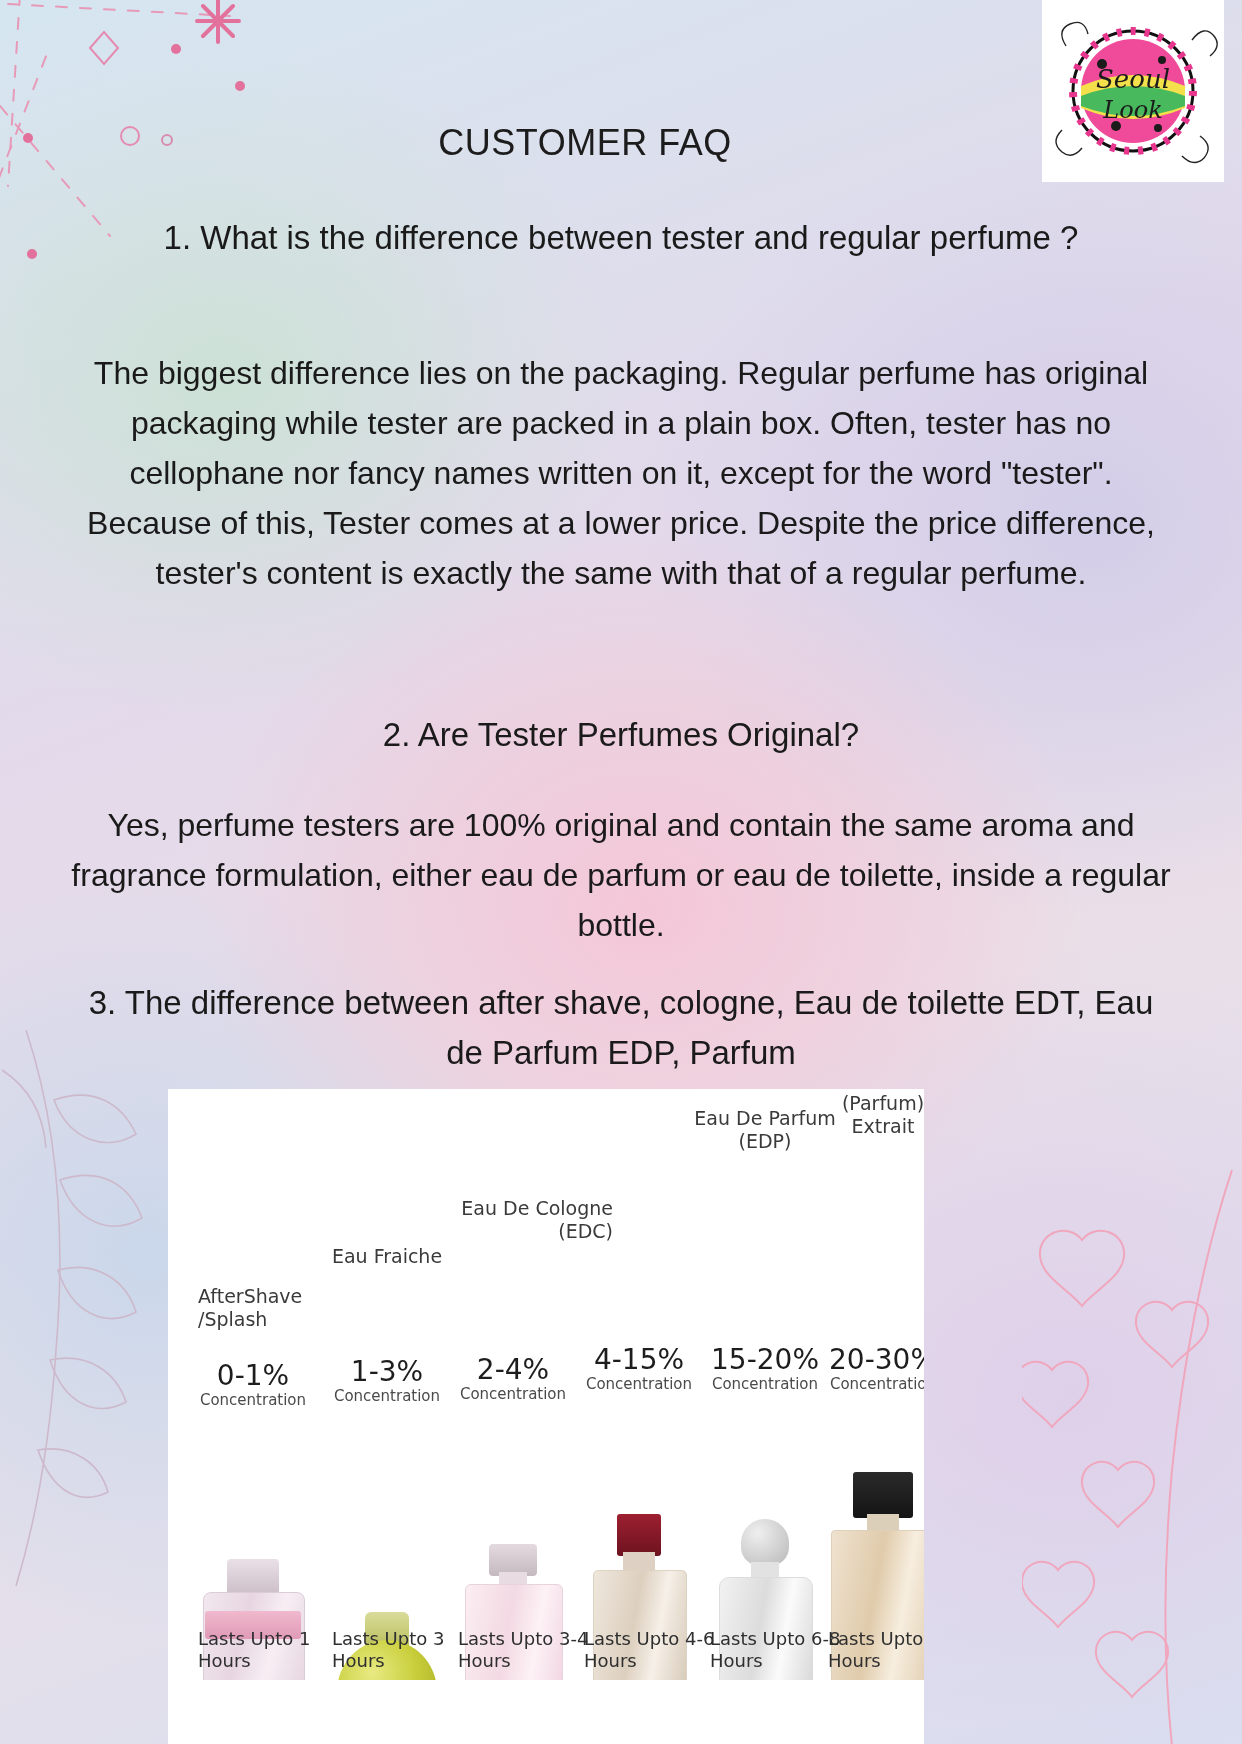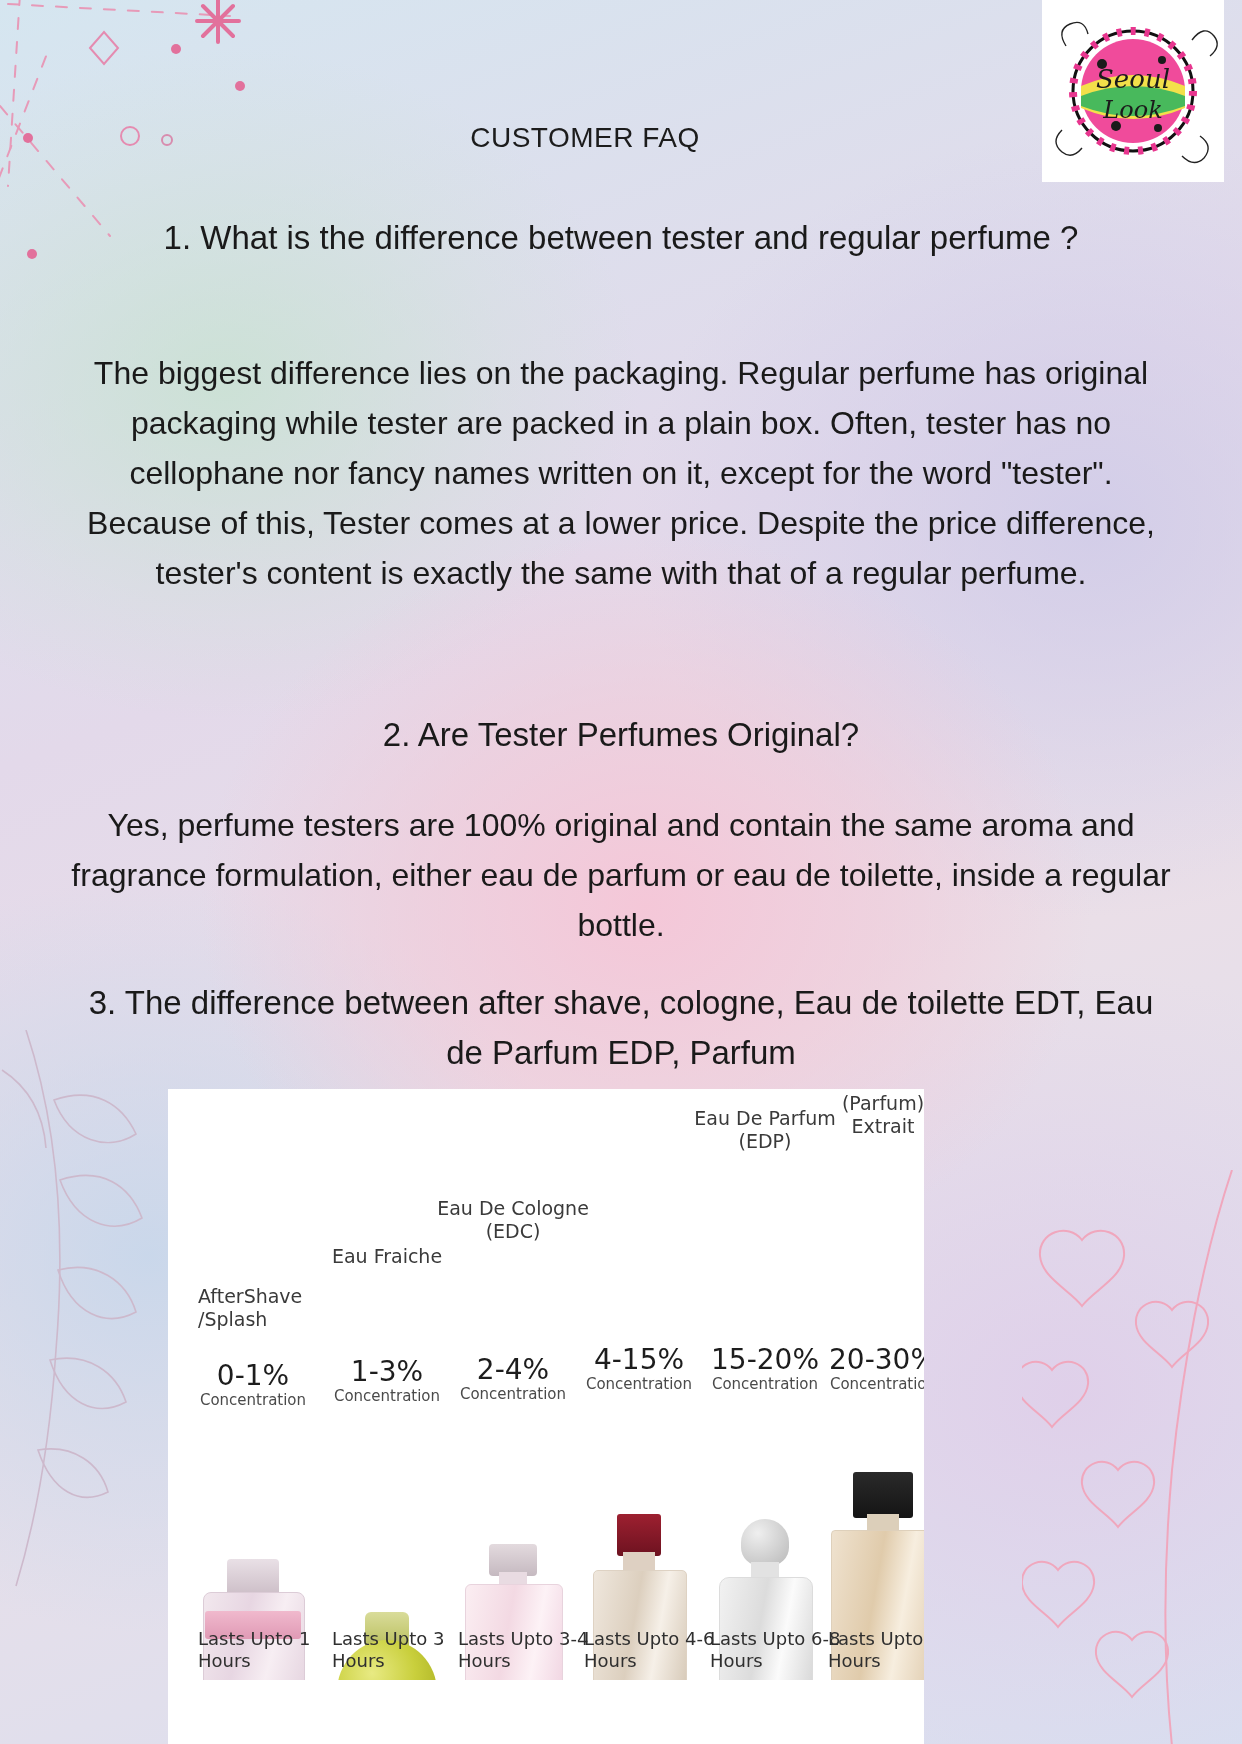--- a/index.html
+++ b/index.html
@@ -54,21 +54,21 @@
     position: absolute;
     left: 0;
     top: 0;
     width: 1242px;
   }
   .title {
     position: absolute;
     top: 122px;
     width: 1170px;
     text-align: center;
-    font-size: 28px;
+    font-size: 36px;
     letter-spacing: 0.5px;
     color: #1c1c1c;
   }
   .q {
     position: absolute;
     width: 1110px;
     left: 66px;
     text-align: center;
     color: #1a1a1a;
     font-size: 33px;
@@ -340,21 +340,21 @@
           <div class="lbl">Concentration</div>
         </div>
         <div class="bottle b2">
           <div class="cap"></div>
             <div class="globe"></div>
         </div>
         <div class="lasts">Lasts Upto 3 Hours</div>
       </div>
 
       <div class="col" style="left:282px;">
-        <div class="col-name" style="top:108px; width:200px;">Eau De Cologne (EDC)</div>
+        <div class="col-name" style="top:108px; width:200px;text-align:right;">Eau De Cologne (EDC)</div>
         <div class="conc" style="top:266px;">
           <div class="pct">2-4%</div>
           <div class="lbl">Concentration</div>
         </div>
         <div class="bottle b3">
           <div class="cap"></div>
             <div class="neck"></div>
             <div class="body"></div>
         </div>
         <div class="lasts">Lasts Upto 3-4 Hours</div>

